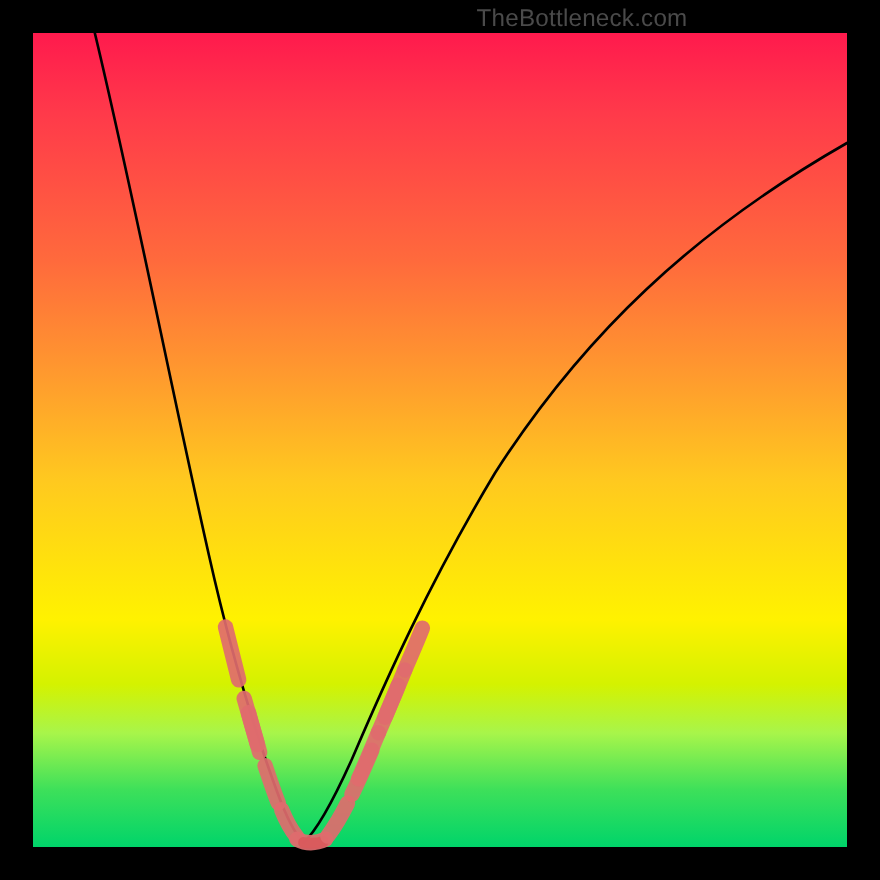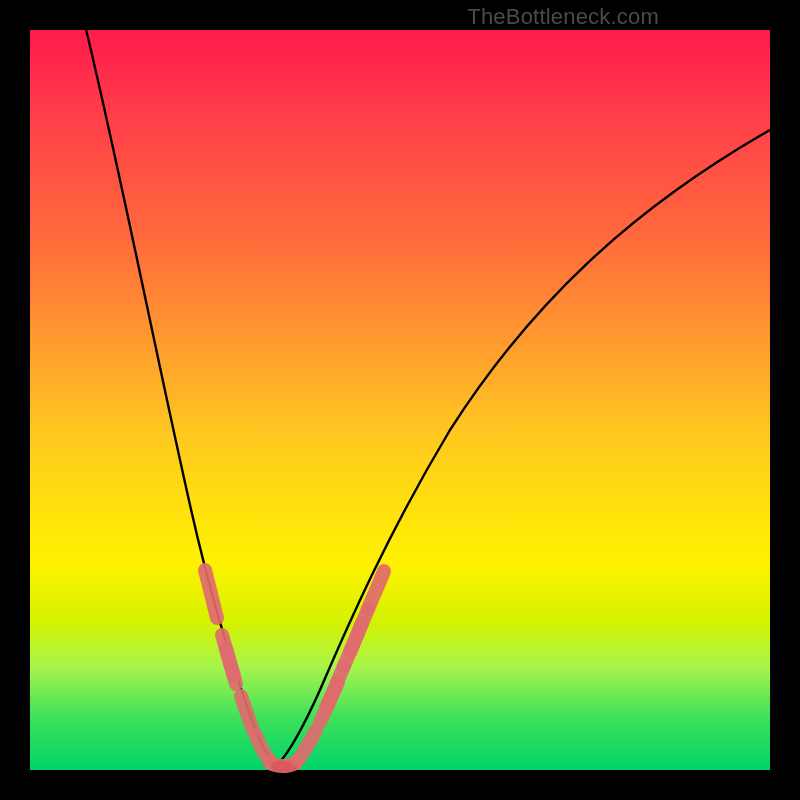--- a/index.html
+++ b/index.html
@@ -11,21 +11,20 @@
     background: #000;
     font-family: Arial, Helvetica, sans-serif;
   }
   .frame {
     position: absolute;
     left: 0;
     top: 0;
     width: 633px;
     height: 800px;
     background: #000;
-    padding-left: 34px;
   }
   .plot-area {
     position: absolute;
     left: 30px;
     top: 30px;
     width: 740px;
     height: 740px;
     
     background: linear-gradient(
       to bottom,

